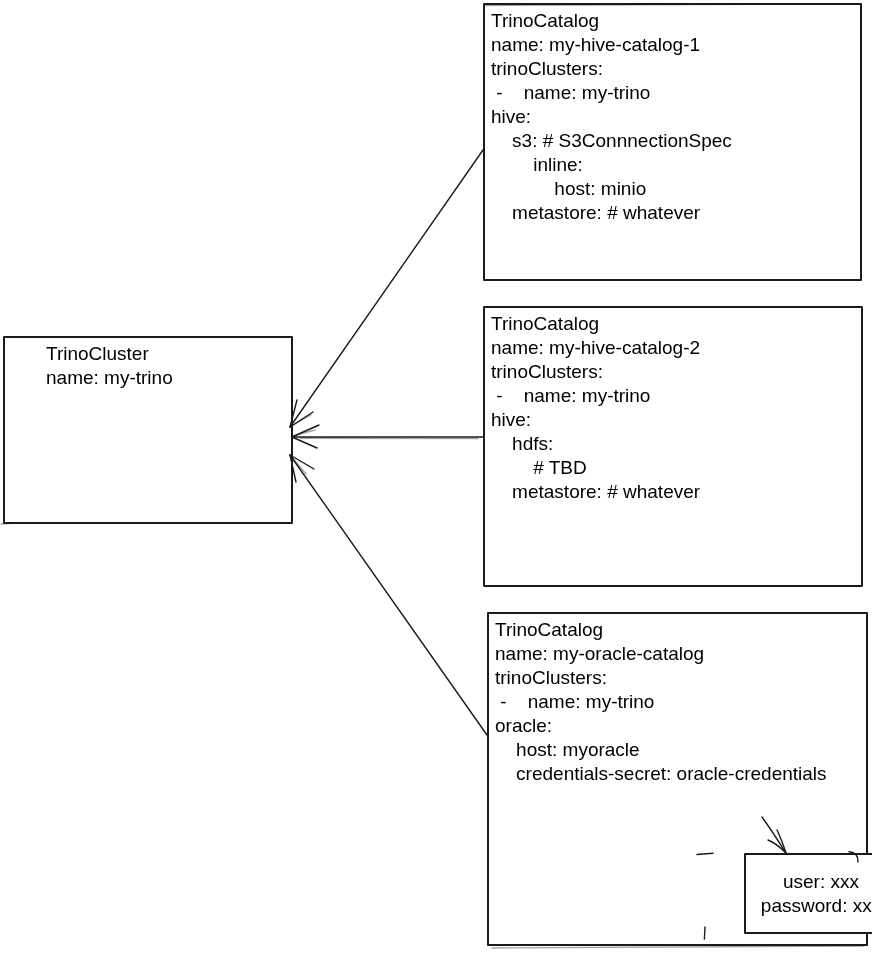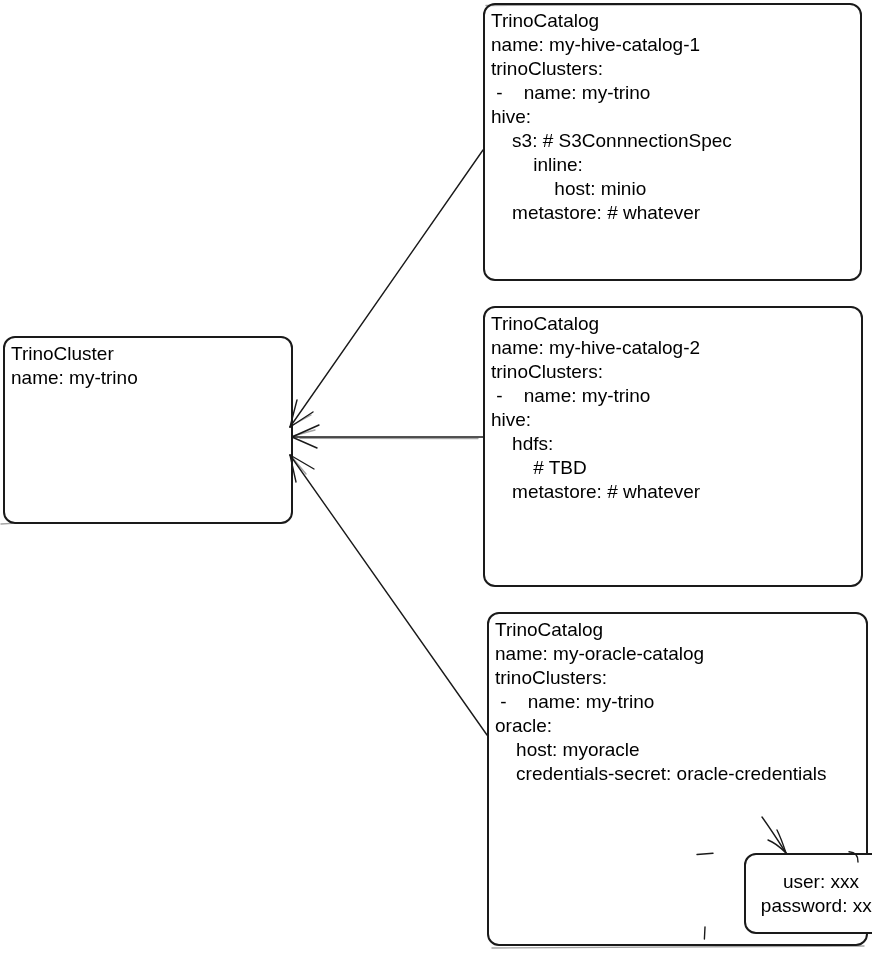--- a/index.html
+++ b/index.html
@@ -12,31 +12,31 @@
     width: 872px;
     height: 954px;
     background: #ffffff;
     font-family: "Liberation Sans", sans-serif;
     overflow: hidden;
   }
   .box {
     position: absolute;
     box-sizing: border-box;
     border: 2px solid #1a1a1a;
-    border-radius: 12px;
+    border-radius: 1px;
     background: #ffffff;
   }
   .boxtext {
     color: #000000;
     font-size: 19px;
     line-height: 24px;
     white-space: pre;
     padding: 4px 6px;
   }
-  .cluster-box   { left: 3px;   top: 336px; width: 290px; height: 188px; }
+  .cluster-box   { left: 3px;   top: 336px; width: 290px; height: 188px; padding-left: 35px; }
   .catalog1-box  { left: 483px; top: 3px;   width: 379px; height: 278px; }
   .catalog2-box  { left: 483px; top: 306px; width: 380px; height: 281px; }
   .catalog3-box  { left: 487px; top: 612px; width: 381px; height: 334px; }
   .cred-box {
     left: 744px; top: 853px; width: 154px; height: 81px;
     display: flex; align-items: center; justify-content: center;
   }
   .cred-box .boxtext {
     text-align: center;
     padding: 0;

